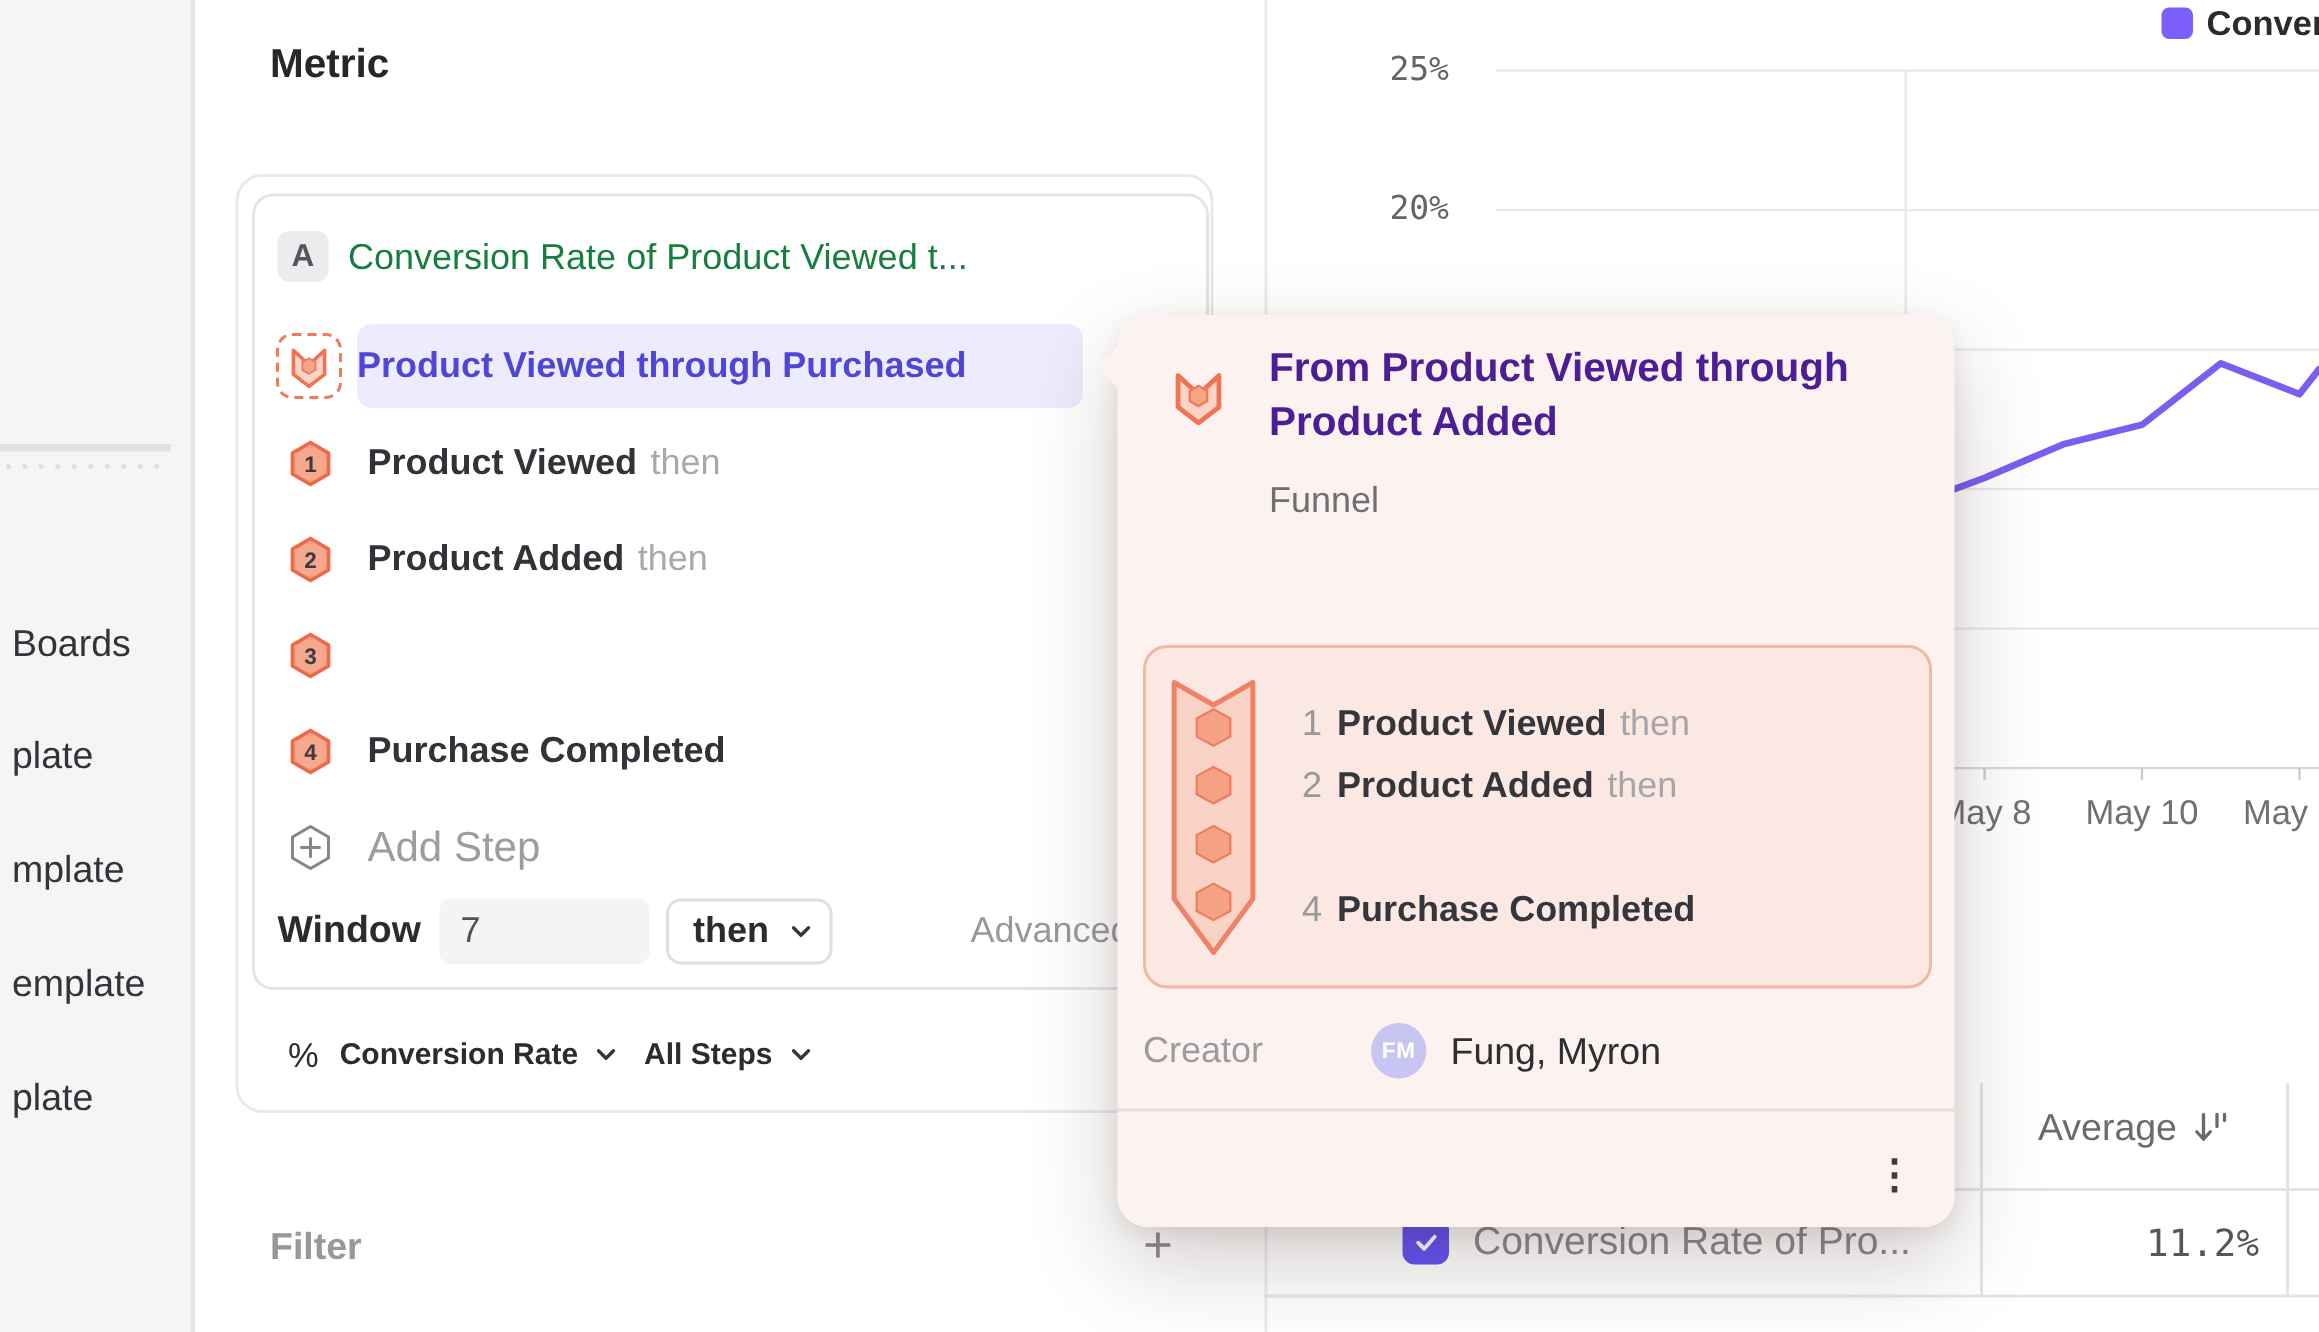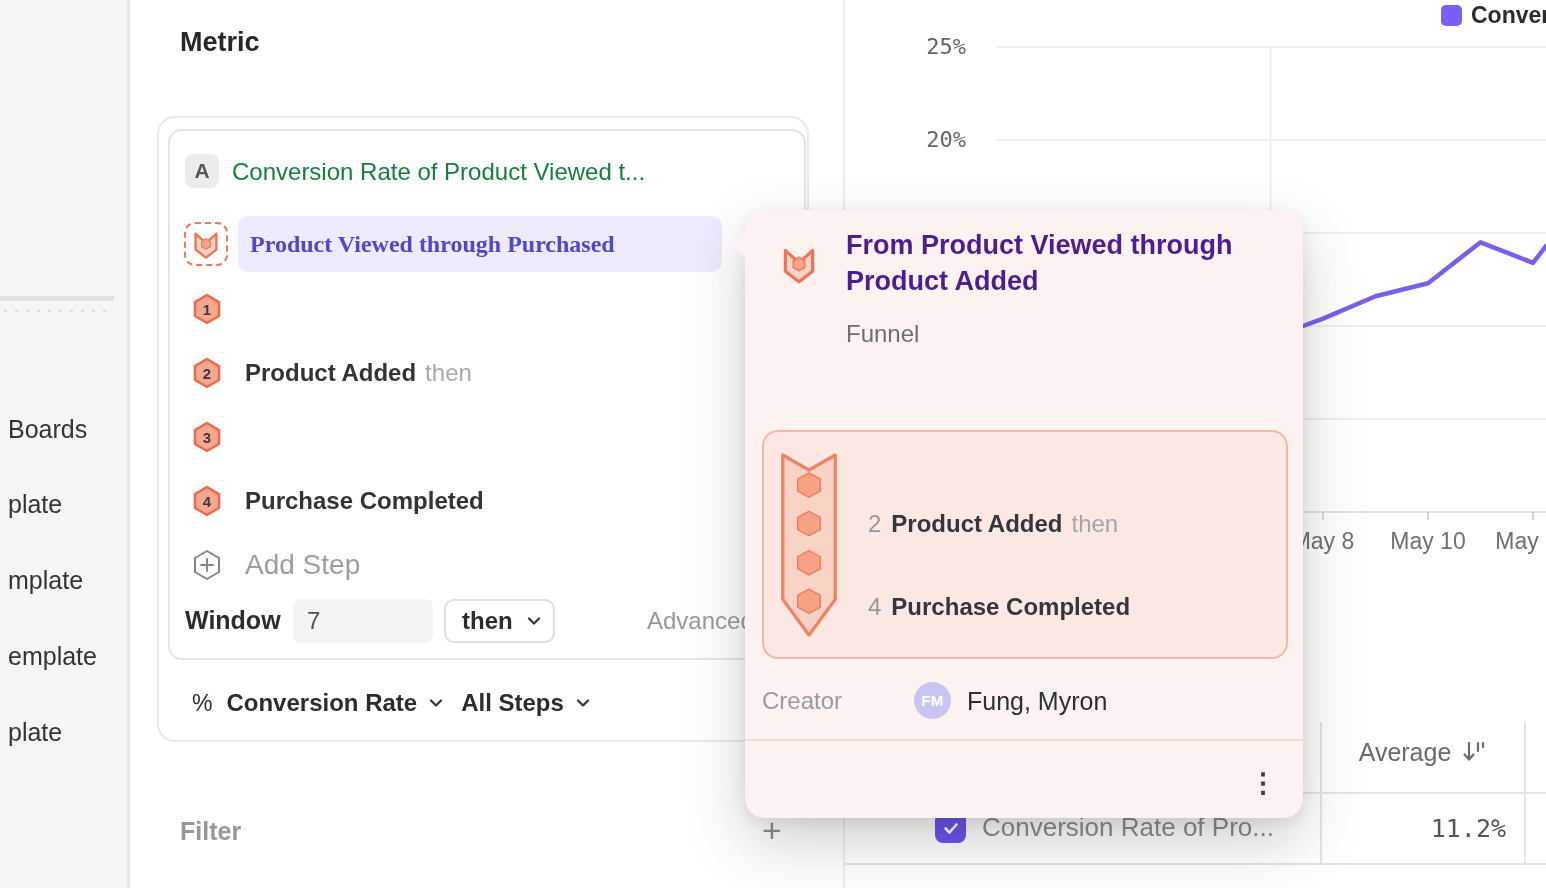--- a/index.html
+++ b/index.html
@@ -19,36 +19,36 @@
   
   #metric-heading{left:180px;top:27px;font-size:27px;font-weight:700;color:#26272b;}
   #metric-outer{left:157px;top:116px;width:652px;height:626px;border:2px solid #e9e9eb;border-radius:18px;background:#fff;box-sizing:border-box;}
   #metric-inner{position:absolute;left:9px;top:11px;width:638px;height:531px;border:2px solid #e4e4e6;border-radius:14px;background:#fff;box-sizing:border-box;}
   .badge-a{position:absolute;left:15px;top:23px;width:34px;height:34px;border-radius:8px;background:#ececee;
     display:flex;align-items:center;justify-content:center;font-size:21px;font-weight:700;color:#55565b;}
   .series-title{position:absolute;left:62px;top:26px;height:30px;line-height:30px;font-size:24px;color:#15803d;white-space:nowrap;}
   .sel-row-icon{position:absolute;left:14px;top:91px;width:44px;height:44px;border:2.5px dashed #ef7a5c;border-radius:11px;
     display:flex;align-items:center;justify-content:center;box-sizing:border-box;background:#fff;}
   .sel-pill{position:absolute;left:68px;top:85px;width:484px;height:56px;background:#edebfd;border-radius:10px;
-    display:flex;align-items:center;padding-left:12px;box-sizing:border-box;
-    font-size:24px;font-weight:600;color:#4f46d6;white-space:nowrap;font-family:Liberation Serif, serif;}
+    display:flex;align-items:center;box-sizing:border-box;
+    font-size:24px;font-weight:600;color:#4f46d6;white-space:nowrap;}
   .step-row{position:absolute;left:21px;height:32px;display:flex;align-items:center;}
   .step-label{margin-left:22px;font-size:24px;font-weight:600;color:#323338;white-space:nowrap;}
   .step-then{font-weight:400;color:#a8a8ad;margin-left:9px;}
   .addstep-label{margin-left:22px;font-size:28px;color:#9c9ca1;}
   .window-label{position:absolute;left:15px;top:475px;font-size:25px;font-weight:600;color:#2b2c30;}
   .window-input{position:absolute;left:123px;top:468px;width:140px;height:44px;background:#f4f4f5;border:none;border-radius:8px;
     font-size:24px;color:#515257;padding:0 0 0 14px;box-sizing:border-box;font-family:"Liberation Sans",sans-serif;}
   .days-select{position:absolute;left:274px;top:468px;width:111px;height:44px;background:#fff;border:2px solid #dfdfe1;border-radius:10px;
     box-sizing:border-box;display:flex;align-items:center;justify-content:space-between;padding:0 12px 0 16px;cursor:pointer;}
   .days-select span{font-size:24px;font-weight:600;color:#2b2c30;}
   .advanced-label{position:absolute;left:477px;top:476px;font-size:24px;color:#98989d;}
   .measure-row{position:absolute;left:33px;top:566px;height:38px;display:flex;align-items:center;}
   .measure-row .sym{font-size:23px;color:#2b2c30;}
-  .measure-row .lbl{font-size:24px;font-weight:600;color:#2b2c30;margin-left:14px;}
+  .measure-row .lbl{font-size:20px;font-weight:600;color:#2b2c30;margin-left:14px;}
   .measure-row .chev{margin-left:12px;margin-right:18px;display:flex;align-items:center;}
   #filter-heading{left:180px;top:817px;font-size:25px;font-weight:700;color:#97979c;}
   #filter-plus{left:754px;top:812px;width:36px;height:36px;font-size:34px;color:#8b8b90;display:flex;align-items:center;justify-content:center;cursor:pointer;}
   #panel-divider{left:843px;top:0;width:2px;height:888px;background:#ececee;}
   
   #chart-svg{left:843px;top:0;}
   .ylabel{width:80px;height:28px;text-align:right;font-size:22px;color:#646469;line-height:28px;}
   .xlabel{position:absolute;top:527px;height:28px;line-height:28px;text-align:center;font-size:23px;color:#6f6f74;}
   #legend{left:1441px;top:2px;display:flex;align-items:center;white-space:nowrap;}
   #legend .swatch{width:21px;height:21px;border-radius:5px;background:#7c5ffb;margin-right:9px;}
@@ -111,20 +111,21 @@
     </div>
     <div class="sel-pill">
       <span>Product Viewed through Purchased</span>
     </div>
 
     <div class="step-row" style="top:162px;">
       <svg width="32" height="32" viewBox="0 0 32 32">
         <path d="M16 2 L28 9 L28 23 L16 30 L4 23 L4 9 Z" fill="#f7a78c" stroke="#ed6a49" stroke-width="2.5" stroke-linejoin="round"></path>
         <text x="16" y="21.5" text-anchor="middle" font-size="15" font-weight="bold" fill="#3a3b40">1</text>
       </svg>
+      <span class="step-label"><span>Product Viewed</span><span class="step-then">then</span></span>
     </div>
     <div class="step-row" style="top:226px;">
       <svg width="32" height="32" viewBox="0 0 32 32">
         <path d="M16 2 L28 9 L28 23 L16 30 L4 23 L4 9 Z" fill="#f7a78c" stroke="#ed6a49" stroke-width="2.5" stroke-linejoin="round"></path>
         <text x="16" y="21.5" text-anchor="middle" font-size="15" font-weight="bold" fill="#3a3b40">2</text>
       </svg>
       <span class="step-label"><span>Product Added</span><span class="step-then">then</span></span>
     </div>
     <div class="step-row" style="top:290px;">
       <svg width="32" height="32" viewBox="0 0 32 32">
@@ -241,20 +242,23 @@
   <div id="pop-card">
     <div id="pop-banner">
       <svg width="60" height="200" viewBox="0 0 64 200">
         <path d="M4 4 L32 20 L60 4 L60 158 L32 196 L4 158 Z" fill="#f9d2c6" stroke="#ef8164" stroke-width="3.5" stroke-linejoin="round"></path>
         <path d="M32 23 L44 29.5 L44 42.5 L32 49 L20 42.5 L20 29.5 Z" fill="#f5a183" stroke="#ee7c5e" stroke-width="1.5"></path>
         <path d="M32 64 L44 70.5 L44 83.5 L32 90 L20 83.5 L20 70.5 Z" fill="#f5a183" stroke="#ee7c5e" stroke-width="1.5"></path>
         <path d="M32 106 L44 112.5 L44 125.5 L32 132 L20 125.5 L20 112.5 Z" fill="#f5a183" stroke="#ee7c5e" stroke-width="1.5"></path>
         <path d="M32 147 L44 153.5 L44 166.5 L32 173 L20 166.5 L20 153.5 Z" fill="#f5a183" stroke="#ee7c5e" stroke-width="1.5"></path>
       </svg>
     </div>
+    <div class="pop-step" style="top:36px;">
+      <span class="n">1</span><span class="nm">Product Viewed</span><span class="th">then</span>
+    </div>
     <div class="pop-step" style="top:77px;">
       <span class="n">2</span><span class="nm">Product Added</span><span class="th">then</span>
     </div>
     <div class="pop-step" style="top:160px;">
       <span class="n">4</span><span class="nm">Purchase Completed</span>
     </div>
   </div>
 
   <div id="creator-label">Creator</div>
   <div id="creator-avatar">FM</div>

